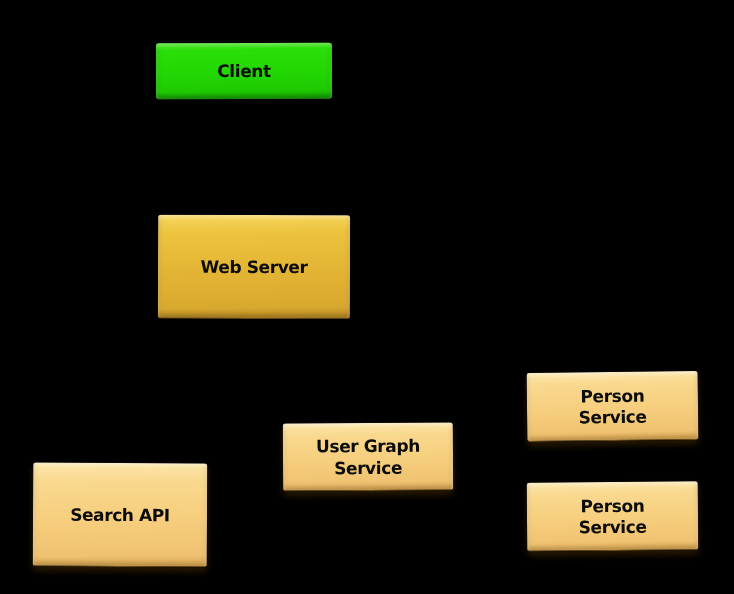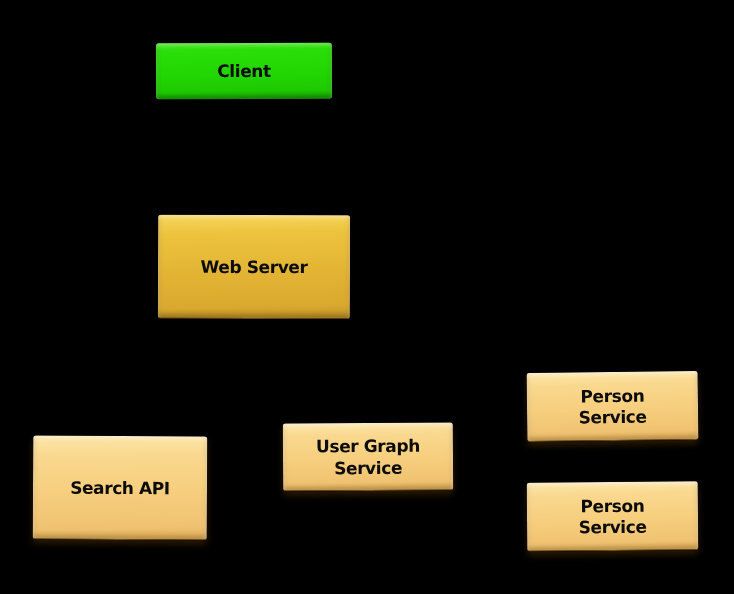--- a/index.html
+++ b/index.html
@@ -52,21 +52,21 @@
     background: linear-gradient(179deg,
       #fce7ab 0%, #f9d88e 20%, #f6ce7d 55%, #efc271 88%, #dcab57 100%);
     box-shadow: inset 0 2px 4px rgba(255,255,255,0.55),
                 inset 0 -3px 5px rgba(95,60,8,0.35),
                 0 4px 7px rgba(45,28,0,0.95);
     border-bottom: 1px solid #6b4d16;
   }
   
   #node-client      { left: 156px; top: 43px;  width: 176px; height: 56px;  transform: rotate(-0.15deg); }
   #node-web-server  { left: 158px; top: 215px; width: 192px; height: 103px; transform: rotate(0.15deg); }
-  #node-search-api  { left: 33px;  top: 436px; width: 174px; height: 103px; transform: rotate(0.3deg); justify-content: center; }
+  #node-search-api  { left: 33px;  top: 463px; width: 174px; height: 103px; transform: rotate(0.3deg); justify-content: center; }
   #node-user-graph  { left: 283px; top: 423px; width: 170px; height: 67px;  transform: rotate(-0.35deg); }
   #node-lookup      { left: 527px; top: 372px; width: 171px; height: 68px;  transform: rotate(-0.7deg); }
   #node-person      { left: 527px; top: 482px; width: 171px; height: 68px;  transform: rotate(-0.45deg); }
 </style>
 </head>
 <body>
 
 <div class="canvas">
 
   <div class="node fill-green" id="node-client">

